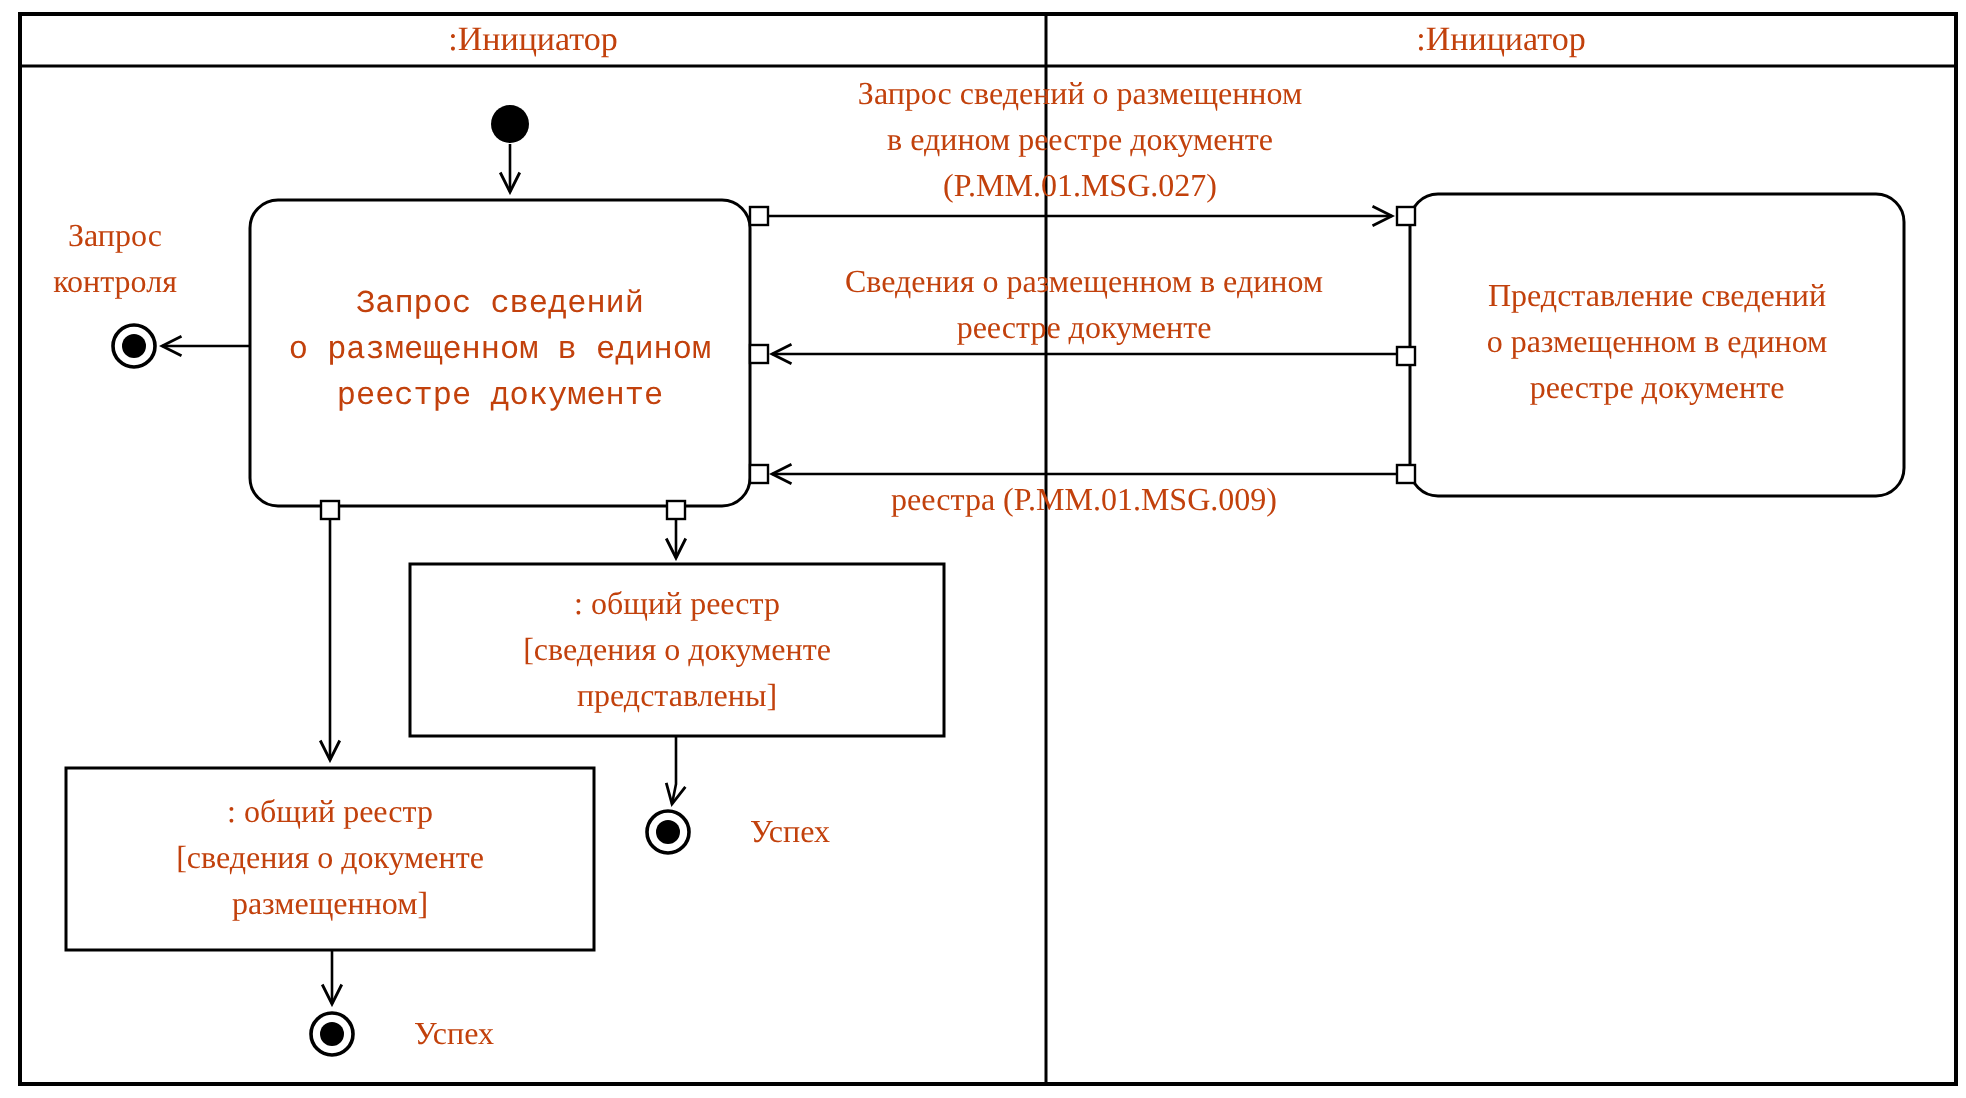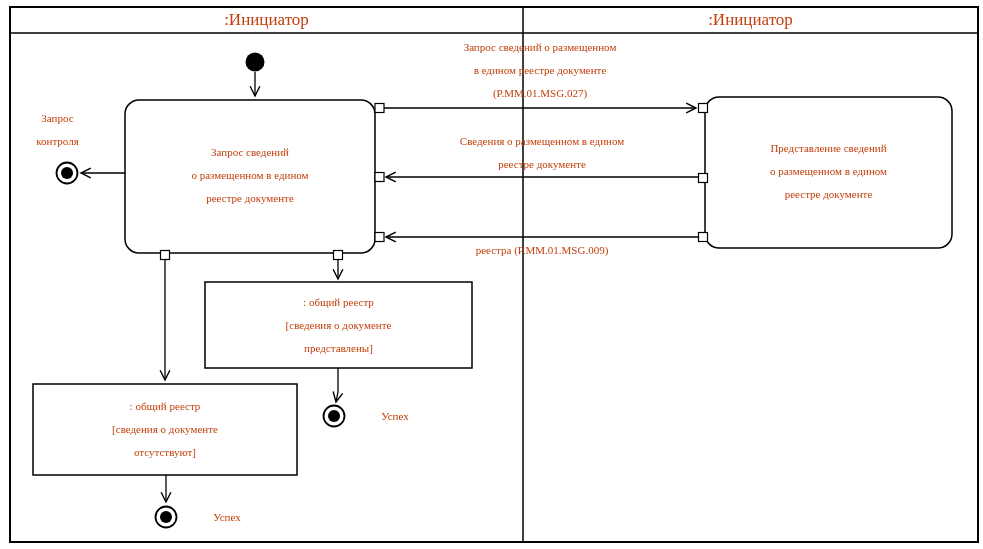--- a/index.html
+++ b/index.html
@@ -5,21 +5,21 @@
   html,body { margin:0; padding:0; background:#ffffff; }
   .stage {
     position:relative;
     width:983px; height:549px;
     background:#ffffff;
     color:#c2410c;
     font-family:"Liberation Serif", serif;
     overflow:hidden;
   }
   .layer { position:absolute; left:0; top:0; }
-  .t { position:absolute; font-size:11px; line-height:23px; text-align:center; white-space:nowrap; }
+  .t { position:absolute; font-size:16px; line-height:23px; text-align:center; white-space:nowrap; }
   .t div { white-space:nowrap; }
   .hdr { position:absolute; font-size:17px; line-height:26px; text-align:center; }
   .lbl-left { text-align:center; }
 </style>
 </head>
 <body>
 
 <div class="stage">
 
   <svg class="layer" width="983" height="549" viewBox="0 0 983 549">
@@ -83,42 +83,42 @@
 
   <div class="t" style="left:384px; top:130px; width:316px;">
     <div>Сведения о размещенном в едином</div>
     <div>реестре документе</div>
   </div>
 
   <div class="t" style="left:375px; top:239px; width:334px;">
     <div>реестра (P.MM.01.MSG.009)</div>
   </div>
 
-  <div class="t" style="left:127px; top:141px; width:246px;">
+  <div class="t" style="left:127px; top:141px; width:246px;font-family:Liberation Mono, monospace;">
     <div>Запрос сведений</div>
     <div>о размещенном в едином</div>
     <div>реестре документе</div>
   </div>
 
   <div class="t" style="left:707px; top:137px; width:243px;">
     <div>Представление сведений</div>
     <div>о размещенном в едином</div>
     <div>реестре документе</div>
   </div>
 
   <div class="t" style="left:207px; top:291px; width:263px;">
     <div>: общий реестр</div>
     <div>[сведения о документе</div>
     <div>представлены]</div>
   </div>
 
   <div class="t" style="left:35px; top:395px; width:260px;">
     <div>: общий реестр</div>
     <div>[сведения о документе</div>
-    <div>отсутствуют]</div>
+    <div>размещенном]</div>
   </div>
 
   <div class="t" style="left:0px; top:107px; width:115px;">
     <div>Запрос</div>
     <div>контроля</div>
   </div>
 
   <div class="t lbl-left" style="left:350px; top:405px; width:90px;">Успех</div>
   <div class="t lbl-left" style="left:182px; top:506px; width:90px;">Успех</div>
 

